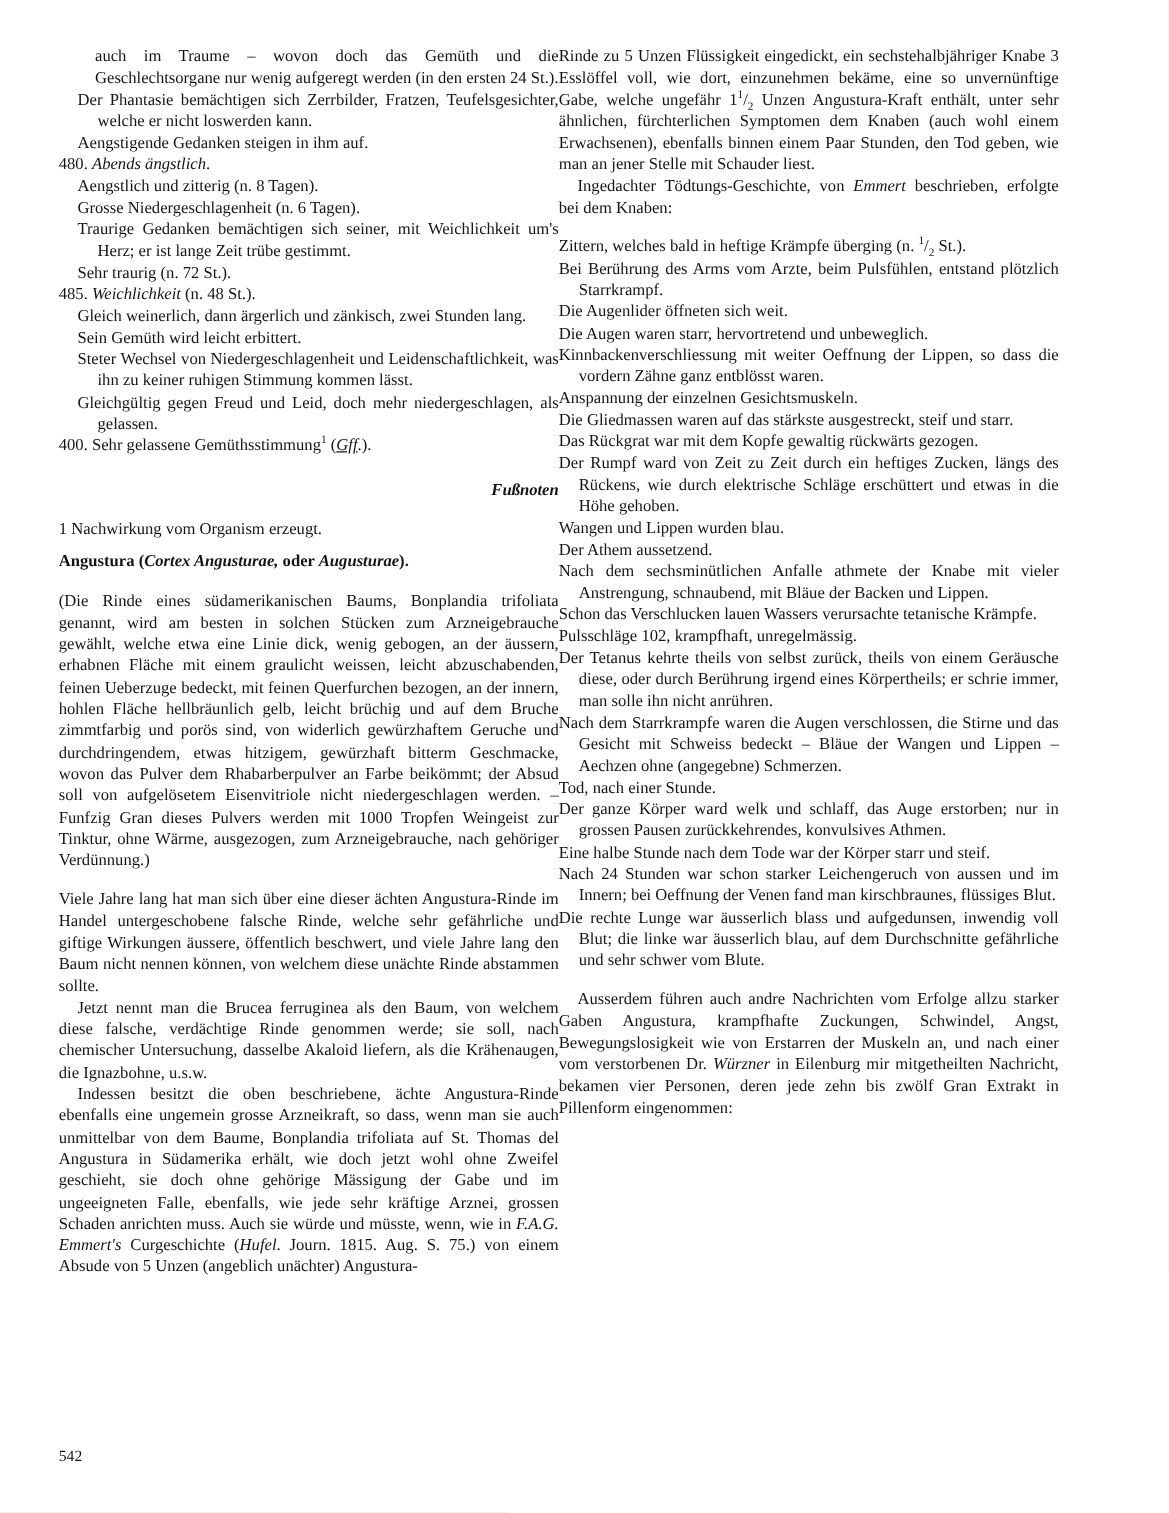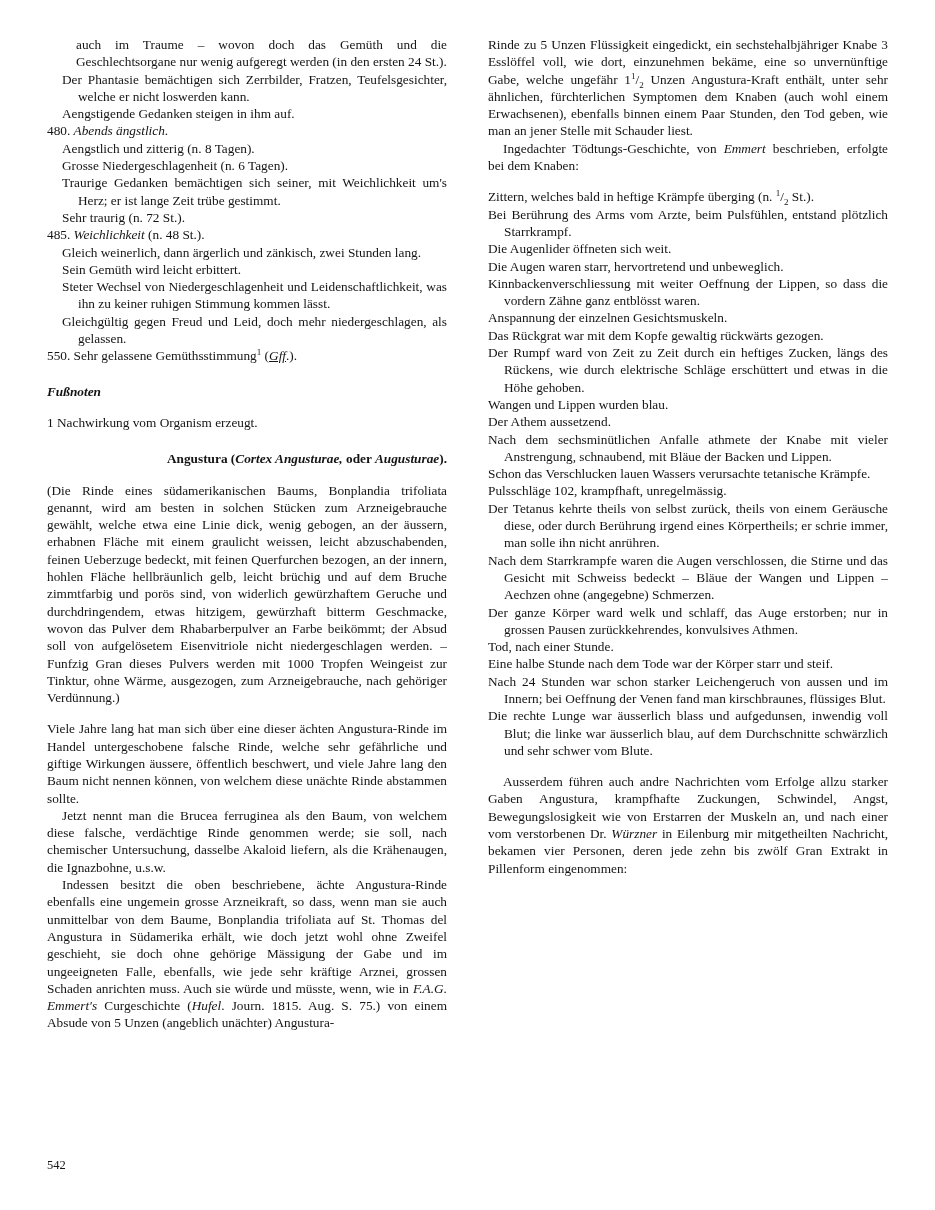--- a/index.html
+++ b/index.html
@@ -15,21 +15,20 @@
     background: #ffffff;
     color: #141414;
     font-family: "Liberation Serif", "DejaVu Serif", serif;
     overflow: hidden;
   }
   .columns {
     position: absolute;
     top: 36px;
     left: 47px;
     display: flex;
-    gap: 41px;
   }
   .col {
     width: 400px;
     font-size: 13.3px;
     line-height: 17.3px;
     text-align: justify;
   }
   .blk { margin: 0; }
   .blk.gap { margin-top: 14px; }
 
@@ -40,28 +39,28 @@
   
   .num  { padding-left: 31px; text-indent: -31px; }
   
   .hang0 { padding-left: 16px; text-indent: -16px; }
   
   .para { text-indent: 15px; }
   
   .flush { text-indent: 0; font-family: Liberation Serif, serif; }
 
   .h-foot {
-    text-align: left;
+    text-align: right;
     margin-top: 18px;
     font-weight: bold;
     font-style: italic;
   }
   .h-sect {
-    text-align: right;
-    margin-top: 19px;
+    text-align: left;
+    margin-top: 9px;
     font-weight: bold;
   }
   sup, sub {
     font-size: 9px;
     line-height: 0;
   }
   .page-number {
     position: absolute;
     left: 47px;
     bottom: 37px;
@@ -80,49 +79,50 @@
         <p class="blk num"><span>480. </span><span style="font-style: italic;">Abends ängstlich</span><span>.</span></p>
         <p class="blk hang"><span>Aengstlich und zitterig (n. 8 Tagen).</span></p>
         <p class="blk hang"><span>Grosse Niedergeschlagenheit (n. 6 Tagen).</span></p>
         <p class="blk hang"><span>Traurige Gedanken bemächtigen sich seiner, mit Weichlichkeit um's Herz; er ist lange Zeit trübe gestimmt.</span></p>
         <p class="blk hang"><span>Sehr traurig (n. 72 St.).</span></p>
         <p class="blk num"><span>485. </span><span style="font-style: italic;">Weichlichkeit</span><span> (n. 48 St.).</span></p>
         <p class="blk hang"><span>Gleich weinerlich, dann ärgerlich und zänkisch, zwei Stunden lang.</span></p>
         <p class="blk hang"><span>Sein Gemüth wird leicht erbittert.</span></p>
         <p class="blk hang"><span>Steter Wechsel von Niedergeschlagenheit und Leidenschaftlichkeit, was ihn zu keiner ruhigen Stimmung kommen lässt.</span></p>
         <p class="blk hang"><span>Gleichgültig gegen Freud und Leid, doch mehr niedergeschlagen, als gelassen.</span></p>
-        <p class="blk num"><span>550. Sehr gelassene Gemüthsstimmung</span><sup>1</sup><span> (</span><span style="font-style: italic; text-decoration: underline;">Gff</span><span>.).</span></p>
+        <p class="blk num"><span>400. Sehr gelassene Gemüthsstimmung</span><sup>1</sup><span> (</span><span style="font-style: italic; text-decoration: underline;">Gff</span><span>.).</span></p>
         <p class="blk h-foot"><span>Fußnoten</span></p>
         <p class="blk flush gap"><span>1 Nachwirkung vom Organism erzeugt.</span></p>
         <p class="blk h-sect"><span>Angustura (</span><span style="font-style: italic;">Cortex Angusturae,</span><span> oder </span><span style="font-style: italic;">Augusturae</span><span>).</span></p>
         <p class="blk flush gap"><span>(Die Rinde eines südamerikanischen Baums, Bonplandia trifoliata genannt, wird am besten in solchen Stücken zum Arzneigebrauche gewählt, welche etwa eine Linie dick, wenig gebogen, an der äussern, erhabnen Fläche mit einem graulicht weissen, leicht abzuschabenden, feinen Ueberzuge bedeckt, mit feinen Querfurchen bezogen, an der innern, hohlen Fläche hellbräunlich gelb, leicht brüchig und auf dem Bruche zimmtfarbig und porös sind, von widerlich gewürzhaftem Geruche und durchdringendem, etwas hitzigem, gewürzhaft bitterm Geschmacke, wovon das Pulver dem Rhabarberpulver an Farbe beikömmt; der Absud soll von aufgelösetem Eisenvitriole nicht niedergeschlagen werden. – Funfzig Gran dieses Pulvers werden mit 1000 Tropfen Weingeist zur Tinktur, ohne Wärme, ausgezogen, zum Arzneigebrauche, nach gehöriger Verdünnung.)</span></p>
         <p class="blk flush gap"><span>Viele Jahre lang hat man sich über eine dieser ächten Angustura-Rinde im Handel untergeschobene falsche Rinde, welche sehr gefährliche und giftige Wirkungen äussere, öffentlich beschwert, und viele Jahre lang den Baum nicht nennen können, von welchem diese unächte Rinde abstammen sollte.</span></p>
         <p class="blk para"><span>Jetzt nennt man die Brucea ferruginea als den Baum, von welchem diese falsche, verdächtige Rinde genommen werde; sie soll, nach chemischer Untersuchung, dasselbe Akaloid liefern, als die Krähenaugen, die Ignazbohne, u.s.w.</span></p>
         <p class="blk para"><span>Indessen besitzt die oben beschriebene, ächte Angustura-Rinde ebenfalls eine ungemein grosse Arzneikraft, so dass, wenn man sie auch unmittelbar von dem Baume, Bonplandia trifoliata auf St. Thomas del Angustura in Südamerika erhält, wie doch jetzt wohl ohne Zweifel geschieht, sie doch ohne gehörige Mässigung der Gabe und im ungeeigneten Falle, ebenfalls, wie jede sehr kräftige Arznei, grossen Schaden anrichten muss. Auch sie würde und müsste, wenn, wie in </span><span style="font-style: italic;">F.A.G. Emmert's</span><span> Curgeschichte (</span><span style="font-style: italic;">Hufel</span><span>. Journ. 1815. Aug. S. 75.) von einem Absude von 5 Unzen (angeblich unächter) Angustura-</span></p>
       </div>
     <div class="col" id="col-right">
         <p class="blk flush"><span>Rinde zu 5 Unzen Flüssigkeit eingedickt, ein sechstehalbjähriger Knabe 3 Esslöffel voll, wie dort, einzunehmen bekäme, eine so unvernünftige Gabe, welche ungefähr 1</span><sup>1</sup><span>/</span><sub>2</sub><span> Unzen Angustura-Kraft enthält, unter sehr ähnlichen, fürchterlichen Symptomen dem Knaben (auch wohl einem Erwachsenen), ebenfalls binnen einem Paar Stunden, den Tod geben, wie man an jener Stelle mit Schauder liest.</span></p>
         <p class="blk para"><span>Ingedachter Tödtungs-Geschichte, von </span><span style="font-style: italic;">Emmert</span><span> beschrieben, erfolgte bei dem Knaben:</span></p>
         <p class="blk hang0 gap"><span>Zittern, welches bald in heftige Krämpfe überging (n. </span><sup>1</sup><span>/</span><sub>2</sub><span> St.).</span></p>
         <p class="blk hang0"><span>Bei Berührung des Arms vom Arzte, beim Pulsfühlen, entstand plötzlich Starrkrampf.</span></p>
         <p class="blk hang0"><span>Die Augenlider öffneten sich weit.</span></p>
         <p class="blk hang0"><span>Die Augen waren starr, hervortretend und unbeweglich.</span></p>
         <p class="blk hang0"><span>Kinnbackenverschliessung mit weiter Oeffnung der Lippen, so dass die vordern Zähne ganz entblösst waren.</span></p>
         <p class="blk hang0"><span>Anspannung der einzelnen Gesichtsmuskeln.</span></p>
+        <p class="blk hang0"><span>Die Gliedmassen waren auf das stärkste ausgestreckt, steif und starr.</span></p>
         <p class="blk hang0"><span>Das Rückgrat war mit dem Kopfe gewaltig rückwärts gezogen.</span></p>
         <p class="blk hang0"><span>Der Rumpf ward von Zeit zu Zeit durch ein heftiges Zucken, längs des Rückens, wie durch elektrische Schläge erschüttert und etwas in die Höhe gehoben.</span></p>
         <p class="blk hang0"><span>Wangen und Lippen wurden blau.</span></p>
         <p class="blk hang0"><span>Der Athem aussetzend.</span></p>
         <p class="blk hang0"><span>Nach dem sechsminütlichen Anfalle athmete der Knabe mit vieler Anstrengung, schnaubend, mit Bläue der Backen und Lippen.</span></p>
         <p class="blk hang0"><span>Schon das Verschlucken lauen Wassers verursachte tetanische Krämpfe.</span></p>
         <p class="blk hang0"><span>Pulsschläge 102, krampfhaft, unregelmässig.</span></p>
         <p class="blk hang0"><span>Der Tetanus kehrte theils von selbst zurück, theils von einem Geräusche diese, oder durch Berührung irgend eines Körpertheils; er schrie immer, man solle ihn nicht anrühren.</span></p>
         <p class="blk hang0"><span>Nach dem Starrkrampfe waren die Augen verschlossen, die Stirne und das Gesicht mit Schweiss bedeckt – Bläue der Wangen und Lippen – Aechzen ohne (angegebne) Schmerzen.</span></p>
+        <p class="blk hang0"><span>Tod, nach einer Stunde.</span></p>
         <p class="blk hang0"><span>Der ganze Körper ward welk und schlaff, das Auge erstorben; nur in grossen Pausen zurückkehrendes, konvulsives Athmen.</span></p>
-        <p class="blk hang0"><span>Tod, nach einer Stunde.</span></p>
         <p class="blk hang0"><span>Eine halbe Stunde nach dem Tode war der Körper starr und steif.</span></p>
         <p class="blk hang0"><span>Nach 24 Stunden war schon starker Leichengeruch von aussen und im Innern; bei Oeffnung der Venen fand man kirschbraunes, flüssiges Blut.</span></p>
-        <p class="blk hang0"><span>Die rechte Lunge war äusserlich blass und aufgedunsen, inwendig voll Blut; die linke war äusserlich blau, auf dem Durchschnitte schwärzlich und sehr schwer vom Blute.</span></p>
+        <p class="blk hang0"><span>Die rechte Lunge war äusserlich blass und aufgedunsen, inwendig voll Blut; die linke war äusserlich blau, auf dem Durchschnitte gefährliche und sehr schwer vom Blute.</span></p>
         <p class="blk para gap"><span>Ausserdem führen auch andre Nachrichten vom Erfolge allzu starker Gaben Angustura, krampfhafte Zuckungen, Schwindel, Angst, Bewegungslosigkeit wie von Erstarren der Muskeln an, und nach einer vom verstorbenen Dr. </span><span style="font-style: italic;">Würzner</span><span> in Eilenburg mir mitgetheilten Nachricht, bekamen vier Personen, deren jede zehn bis zwölf Gran Extrakt in Pillenform eingenommen:</span></p>
       </div>
   </div>
   <div class="page-number">542</div>
 </div>
 
 </body></html>

